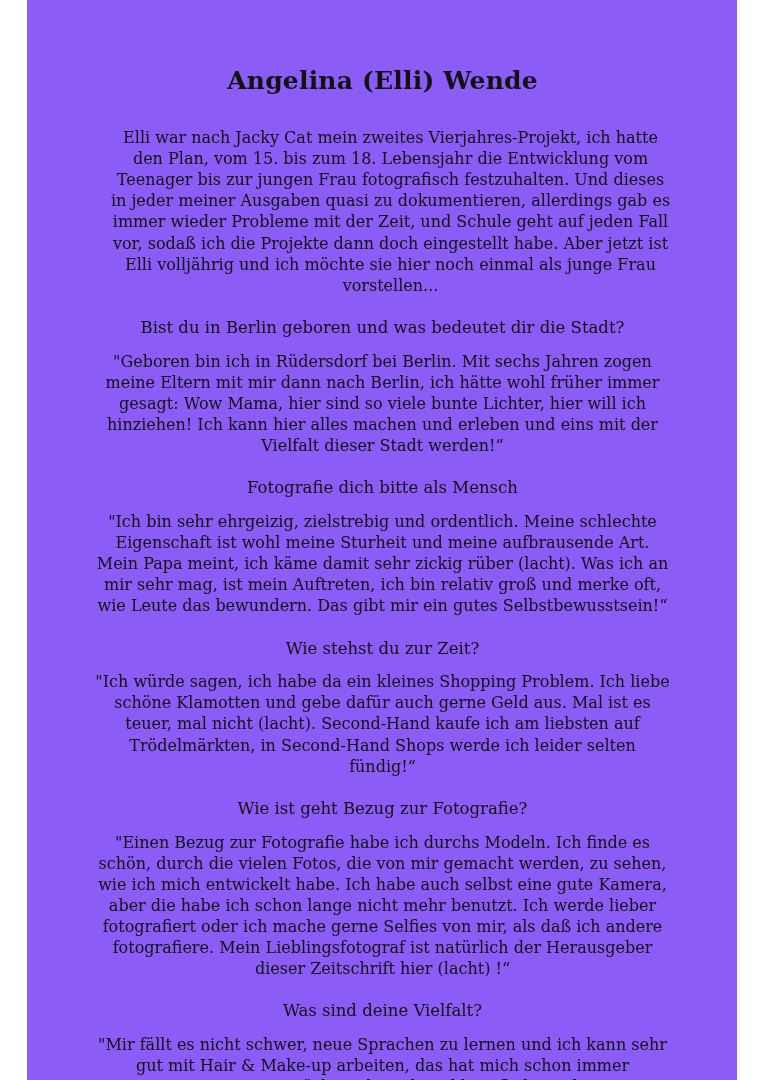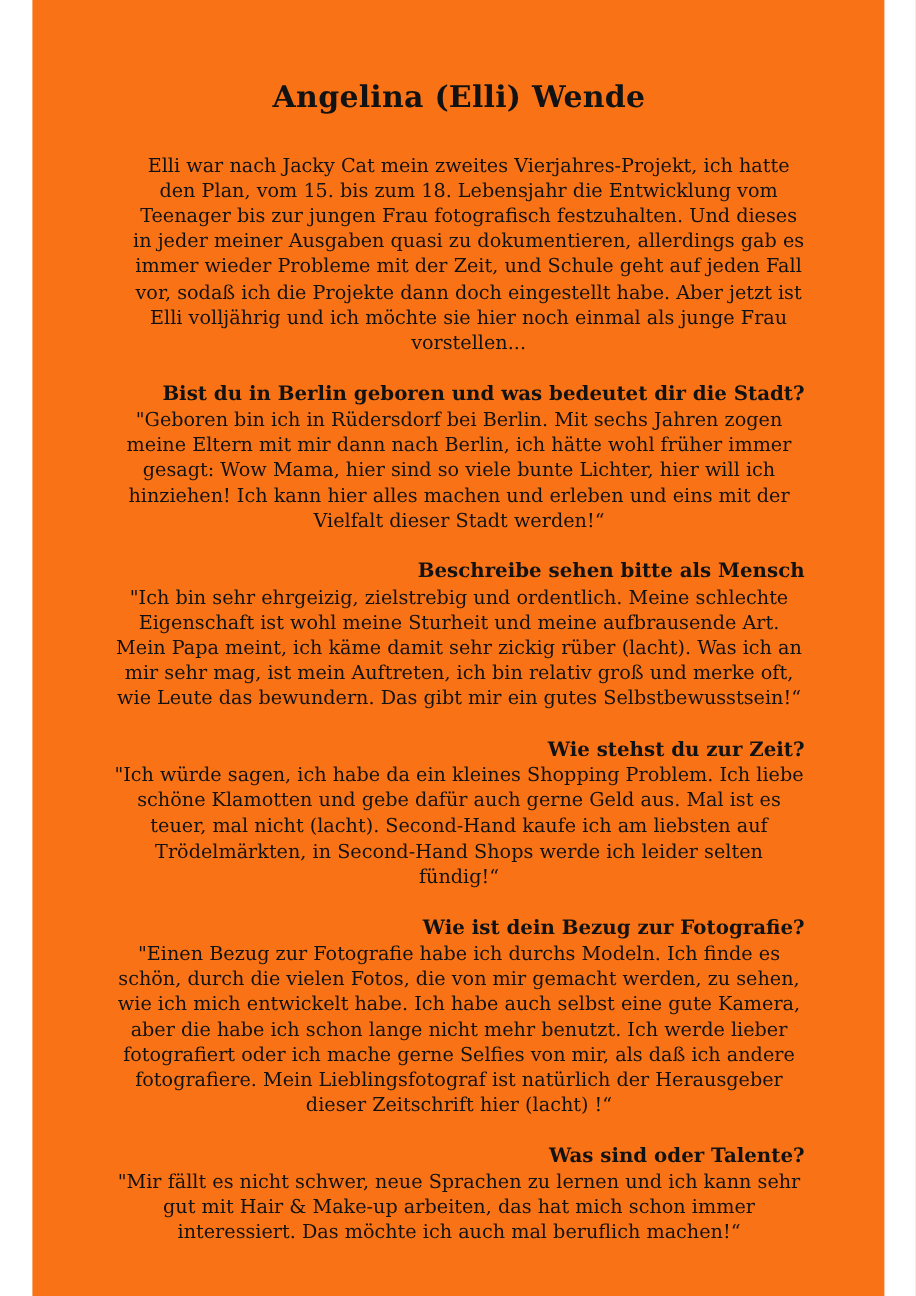--- a/index.html
+++ b/index.html
@@ -5,21 +5,21 @@
   html, body {
     margin: 0;
     padding: 0;
     background: #ffffff;
   }
   .page {
     position: relative;
     width: 710px;
     height: 1080px;
     margin: 0 auto;
-    background: #f97316;
+    background: #8b5cf6;
     box-sizing: border-box;
     padding: 66px 66px 0 68px;
     font-family: "DejaVu Serif", "Liberation Serif", serif;
     color: #121212;
     text-align: center;
     overflow: hidden;
   }
   .doc-title {
     font-size: 25px;
     font-weight: 700;
@@ -29,24 +29,23 @@
   .intro {
     font-size: 16px;
     line-height: 1.32;
     margin: 0 0 21px 16px;
   }
   .qa-section {
     margin: 0 0 21px 0;
   }
   .question {
     font-size: 16.5px;
-    font-weight: 700;
+    font-weight: 400;
     line-height: 1.32;
-    margin: 0;
-    text-align: right;
+    margin: 12px;
   }
   .answer {
     font-size: 16px;
     line-height: 1.32;
     margin: 0;
   }
 </style>
 </head>
 <body>
 
@@ -55,32 +54,32 @@
   <h1 class="doc-title">Angelina (Elli) Wende</h1>
 
   <p class="intro">Elli war nach Jacky Cat mein zweites Vierjahres-Projekt, ich hatte den Plan, vom 15. bis zum 18. Lebensjahr die Entwicklung vom Teenager bis zur jungen Frau fotografisch festzuhalten. Und dieses in jeder meiner Ausgaben quasi zu dokumentieren, allerdings gab es immer wieder Probleme mit der Zeit, und Schule geht auf jeden Fall vor, sodaß ich die Projekte dann doch eingestellt habe. Aber jetzt ist Elli volljährig und ich möchte sie hier noch einmal als junge Frau vorstellen...</p>
 
   <section class="qa-section">
     <h2 class="question">Bist du in Berlin geboren und was bedeutet dir die Stadt?</h2>
     <p class="answer">"Geboren bin ich in Rüdersdorf bei Berlin. Mit sechs Jahren zogen meine Eltern mit mir dann nach Berlin, ich hätte wohl früher immer gesagt: Wow Mama, hier sind so viele bunte Lichter, hier will ich hinziehen! Ich kann hier alles machen und erleben und eins mit der Vielfalt dieser Stadt werden!“</p>
   </section>
 
   <section class="qa-section">
-    <h2 class="question">Beschreibe sehen bitte als Mensch</h2>
+    <h2 class="question">Fotografie dich bitte als Mensch</h2>
     <p class="answer">"Ich bin sehr ehrgeizig, zielstrebig und ordentlich. Meine schlechte Eigenschaft ist wohl meine Sturheit und meine aufbrausende Art. Mein Papa meint, ich käme damit sehr zickig rüber (lacht). Was ich an mir sehr mag, ist mein Auftreten, ich bin relativ groß und merke oft, wie Leute das bewundern. Das gibt mir ein gutes Selbstbewusstsein!“</p>
   </section>
 
   <section class="qa-section">
     <h2 class="question">Wie stehst du zur Zeit?</h2>
     <p class="answer">"Ich würde sagen, ich habe da ein kleines Shopping Problem. Ich liebe schöne Klamotten und gebe dafür auch gerne Geld aus. Mal ist es teuer, mal nicht (lacht). Second-Hand kaufe ich am liebsten auf Trödelmärkten, in Second-Hand Shops werde ich leider selten fündig!“</p>
   </section>
 
   <section class="qa-section">
-    <h2 class="question">Wie ist dein Bezug zur Fotografie?</h2>
+    <h2 class="question">Wie ist geht Bezug zur Fotografie?</h2>
     <p class="answer">"Einen Bezug zur Fotografie habe ich durchs Modeln. Ich finde es schön, durch die vielen Fotos, die von mir gemacht werden, zu sehen, wie ich mich entwickelt habe. Ich habe auch selbst eine gute Kamera, aber die habe ich schon lange nicht mehr benutzt. Ich werde lieber fotografiert oder ich mache gerne Selfies von mir, als daß ich andere fotografiere. Mein Lieblingsfotograf ist natürlich der Herausgeber dieser Zeitschrift hier (lacht) !“</p>
   </section>
 
   <section class="qa-section">
-    <h2 class="question">Was sind oder Talente?</h2>
+    <h2 class="question">Was sind deine Vielfalt?</h2>
     <p class="answer">"Mir fällt es nicht schwer, neue Sprachen zu lernen und ich kann sehr gut mit Hair &amp; Make-up arbeiten, das hat mich schon immer interessiert. Das möchte ich auch mal beruflich machen!“</p>
   </section>
 
 </article>
 
 </body></html>

